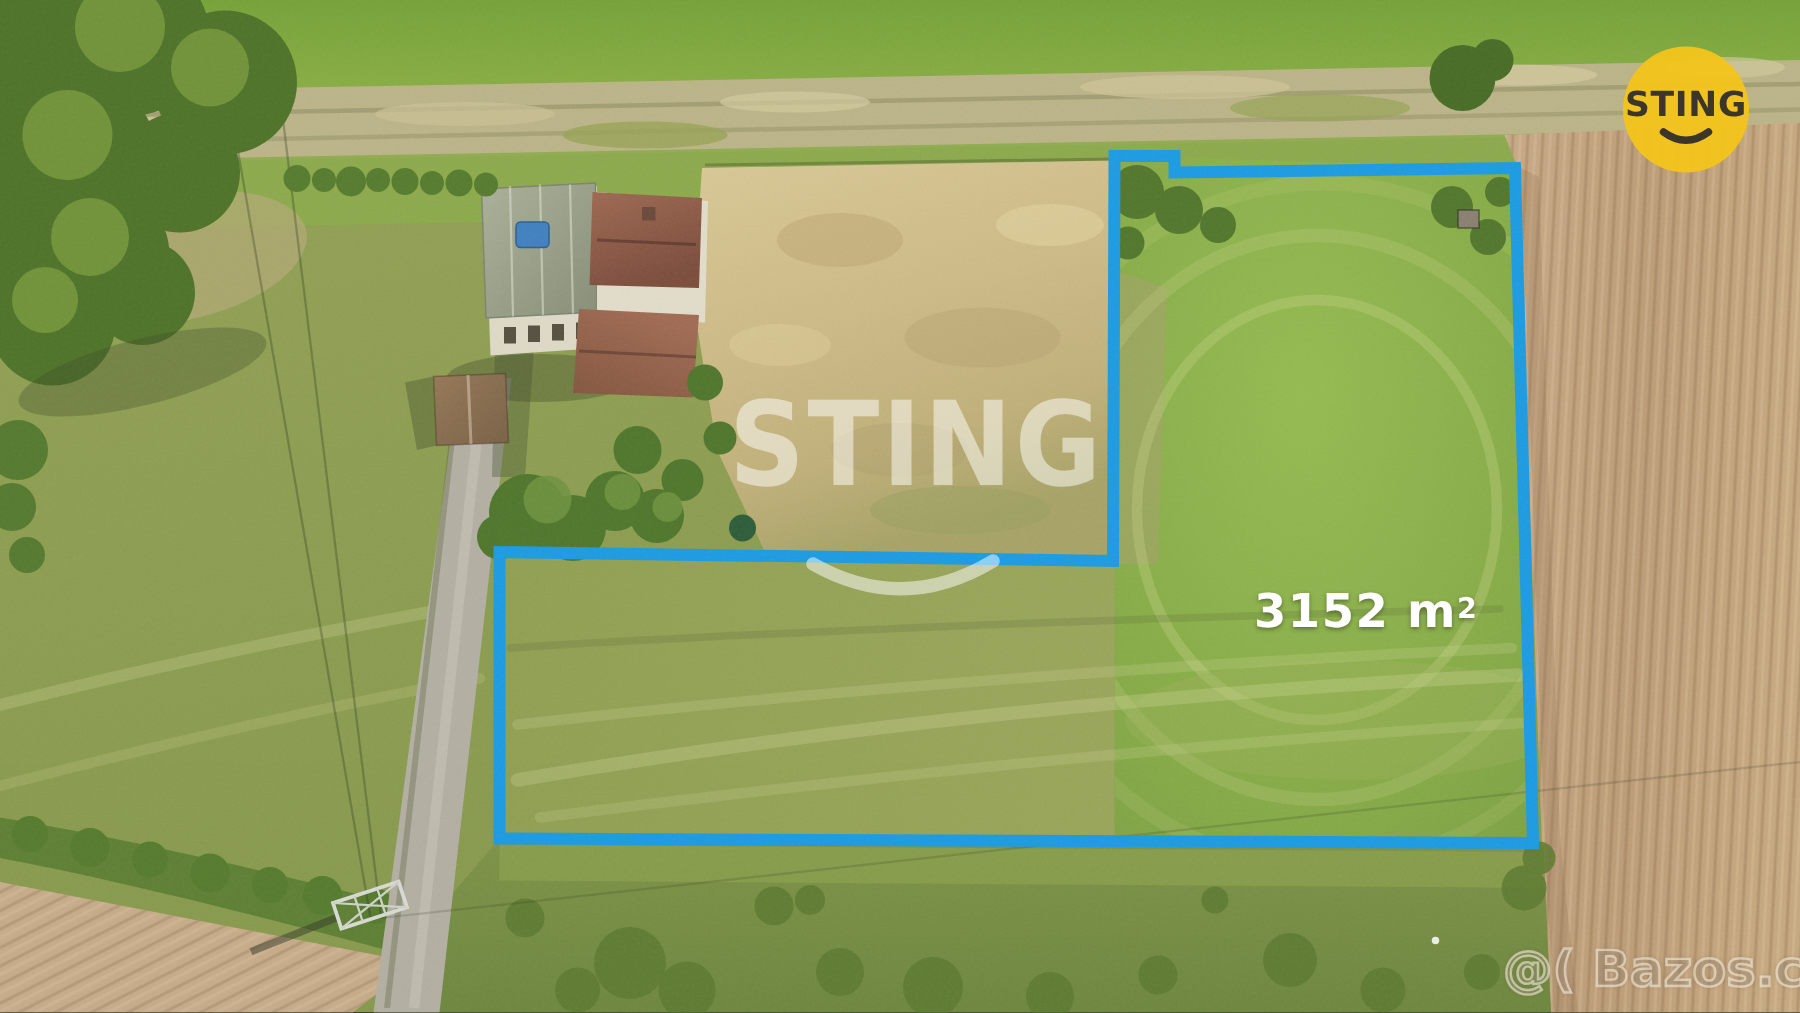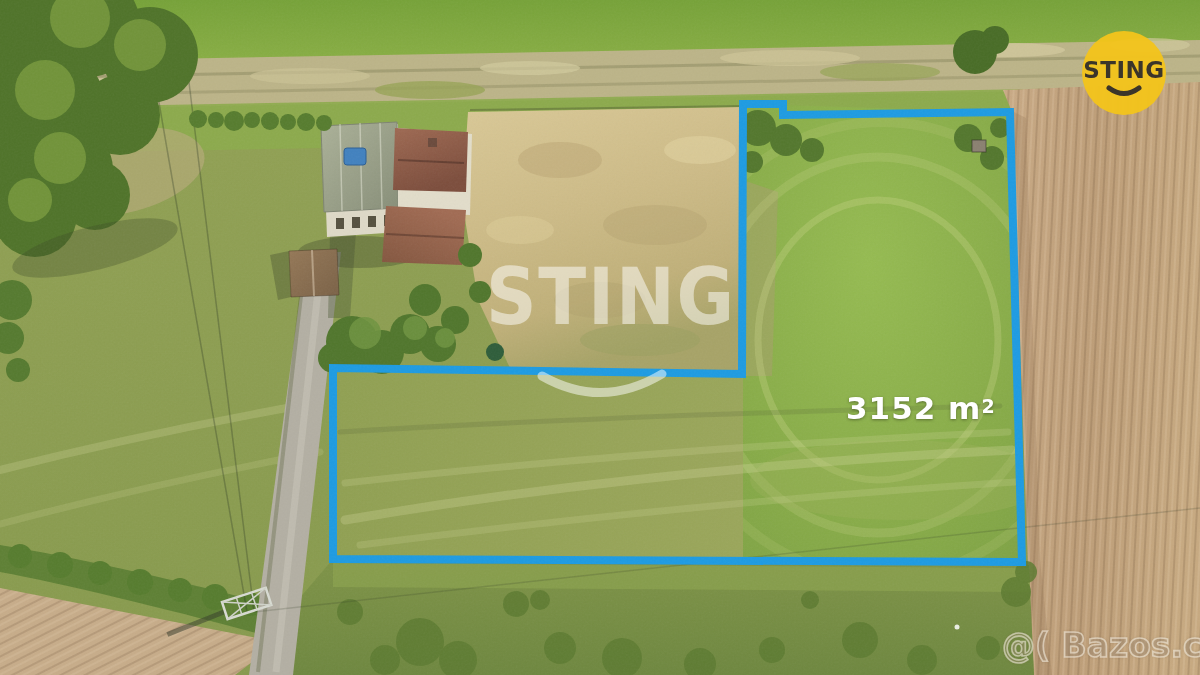--- a/index.html
+++ b/index.html
@@ -2,21 +2,21 @@
 <html><head>
 <meta charset="utf-8">
 <style>
   html,body{margin:0;padding:0;background:#222;}
   .stage{position:relative;width:1200px;height:675px;overflow:hidden;
          font-family:"DejaVu Sans","Liberation Sans",sans-serif;}
   .stage svg.terrain{position:absolute;left:0;top:0;}
   
   .area-label{position:absolute;left:836px;top:390px;color:#fff;font-weight:bold;
       font-size:31px;letter-spacing:1px;text-shadow:0 1px 3px rgba(50,60,25,.55);
-      white-space:nowrap;margin-left:10px;}
+      white-space:nowrap;}
   .area-label sup{font-size:19px;vertical-align:6px;}
   .wm-center{position:absolute;left:486px;top:258px;color:rgba(255,255,255,.5);
       font-size:78px;font-weight:bold;line-height:1;letter-spacing:2px;
       transform:scaleX(.9);transform-origin:left top;white-space:nowrap;}
   .wm-smile{position:absolute;left:532px;top:362px;}
   .logo-badge{position:absolute;left:1078px;top:27px;width:92px;height:92px;}
   .logo-text{position:absolute;left:0;top:0;width:92px;text-align:center;
       font-size:23px;font-weight:bold;letter-spacing:.5px;color:#3b352a;
       margin-top:30px;}
   .wm-bazos{position:absolute;left:1002px;top:626px;font-size:33px;font-weight:bold;

